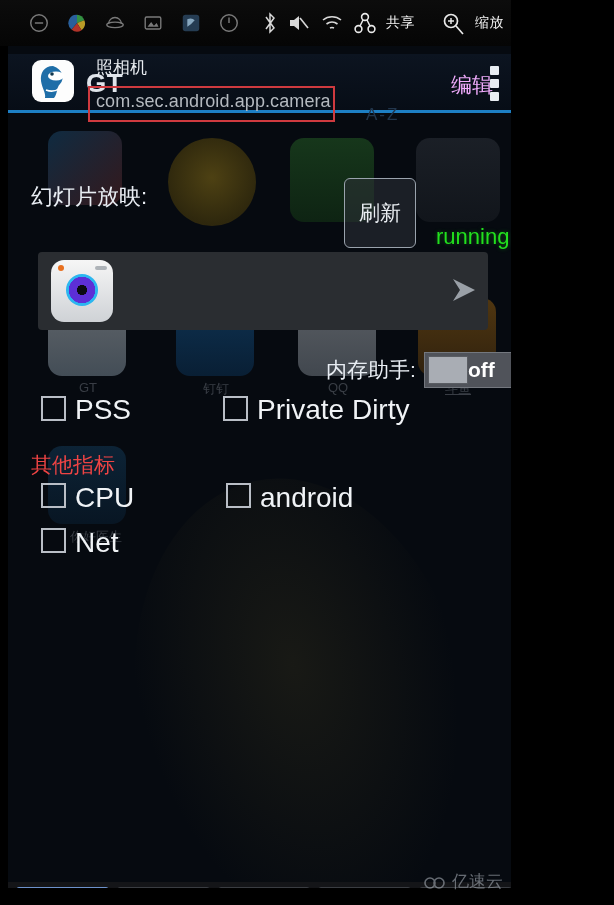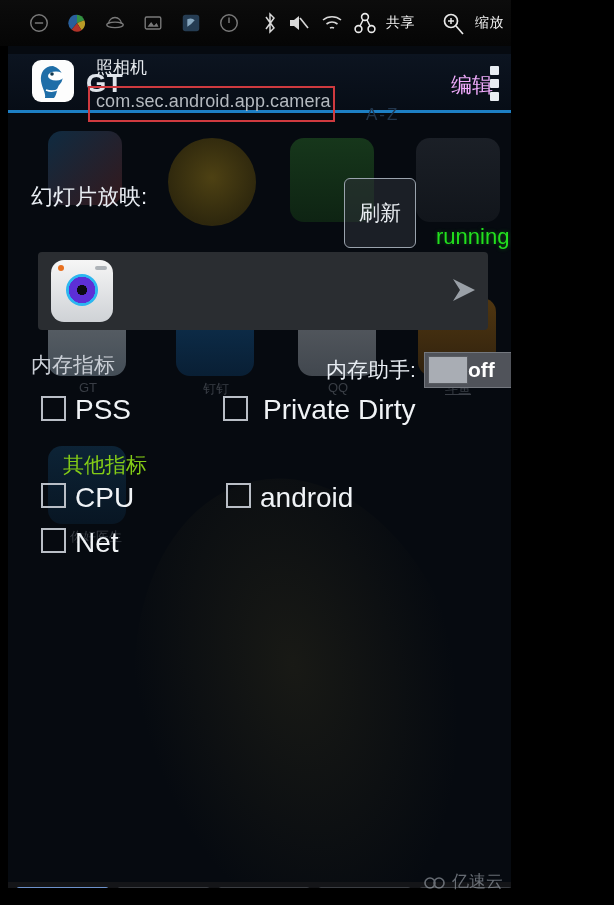--- a/index.html
+++ b/index.html
@@ -71,21 +71,21 @@
   .lbl-helper{position:absolute;left:318px;top:310px;color:#e8edf3;font-size:21px;}
   .toggle{position:absolute;left:416px;top:306px;width:89px;height:34px;
           background:#50535a;border:1px solid #74787f;display:flex;align-items:center;}
   .toggle .knob{width:38px;height:26px;margin-left:3px;background:#a9adb4;border:1px solid #5a5d63;}
   .toggle .state{color:#ffffff;font-size:21px;font-weight:bold;}
 
   .cb{position:absolute;width:21px;height:21px;border:2px solid #b9bec6;background:transparent;}
   .cbl{position:absolute;color:#f0f3f6;font-size:28px;}
 
   
-  .sec-other{position:absolute;left:23px;top:405px;color:#84cc16;font-size:21px;margin-left:32px;}
+  .sec-other{position:absolute;left:23px;top:405px;color:#ef4444;font-size:21px;}
 
   
   .tabbar{position:absolute;left:0;top:836px;width:512px;height:62px;background:#141518;
           display:flex;align-items:center;padding:0 8px;box-sizing:border-box;gap:8px;}
   .tab{flex:1;height:50px;border:1px solid #3a3d42;border-radius:3px;background:#25272b;
        display:flex;align-items:center;justify-content:center;color:#7f858d;font-size:20px;}
   .tab.sel{background:#4a6ea9;border-color:#6d92cc;color:#ffffff;}
 
   
   .wm{position:absolute;right:8px;bottom:12px;display:flex;align-items:center;gap:5px;opacity:.65;}
@@ -227,31 +227,30 @@
         <div class="cam-lens"></div>
       </div>
       <svg class="chev" width="34" height="32" viewBox="0 0 34 32">
         <path d="M6 5 L28 16 L6 27 L13 16 Z" fill="#9aa0a7"></path>
       </svg>
     </div>
     <div class="card-title">照相机</div>
     <div class="pkgbox"></div>
     <div class="pkg">com.sec.android.app.camera</div>
 
-    <div class="sec-mem">内存指标</div>
     <div class="lbl-helper">内存助手:</div>
     <div class="toggle">
       <span class="knob"></span>
       <span class="state">off</span>
     </div>
 
     <span class="cb" style="left:33px;top:350px;"></span>
     <span class="cbl" style="left:67px;top:348px;">PSS</span>
     <span class="cb" style="left:215px;top:350px;"></span>
-    <span class="cbl" style="left:249px;top:348px;margin-left:6px;">Private Dirty</span>
+    <span class="cbl" style="left:249px;top:348px;">Private Dirty</span>
 
     <div class="sec-other">其他指标</div>
     <span class="cb" style="left:33px;top:437px;"></span>
     <span class="cbl" style="left:67px;top:436px;">CPU</span>
     <span class="cb" style="left:218px;top:437px;"></span>
     <span class="cbl" style="left:252px;top:436px;">android</span>
     <span class="cb" style="left:33px;top:482px;"></span>
     <span class="cbl" style="left:67px;top:481px;">Net</span>
 
     <div class="tabbar">

